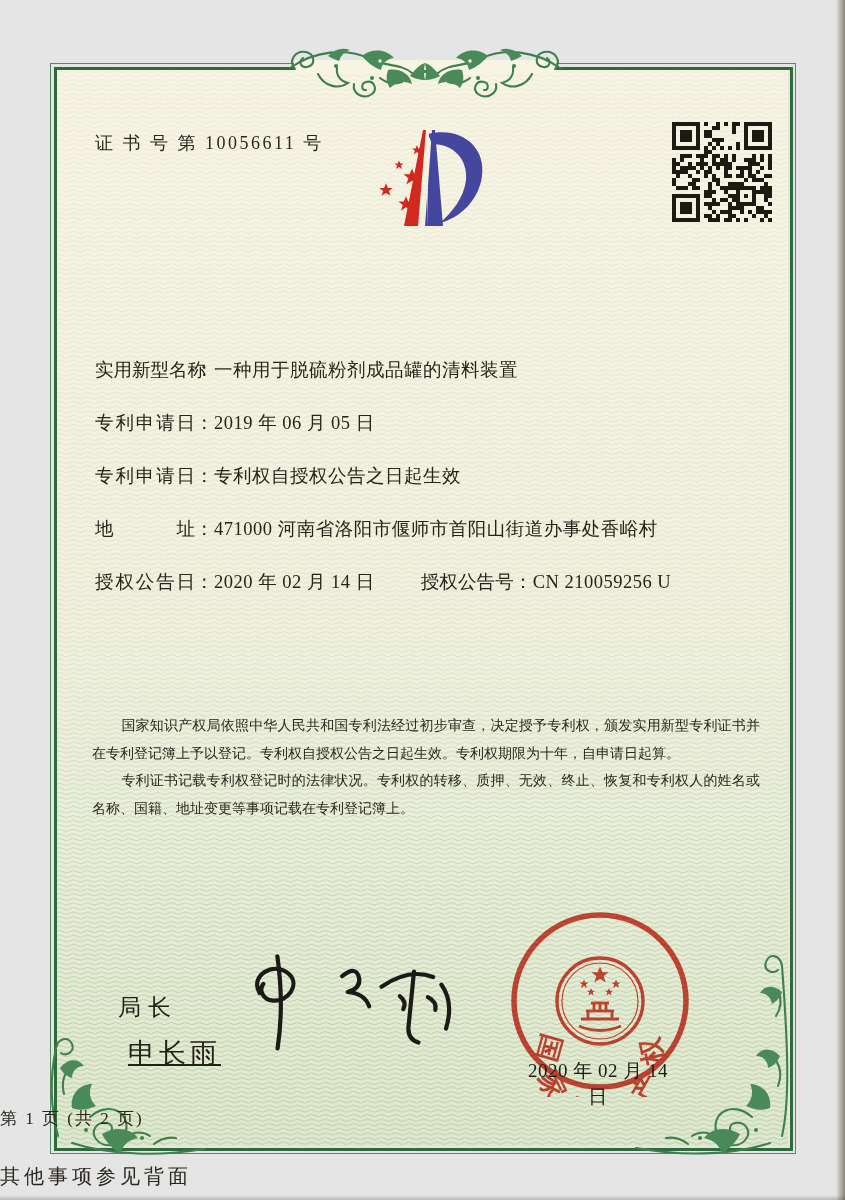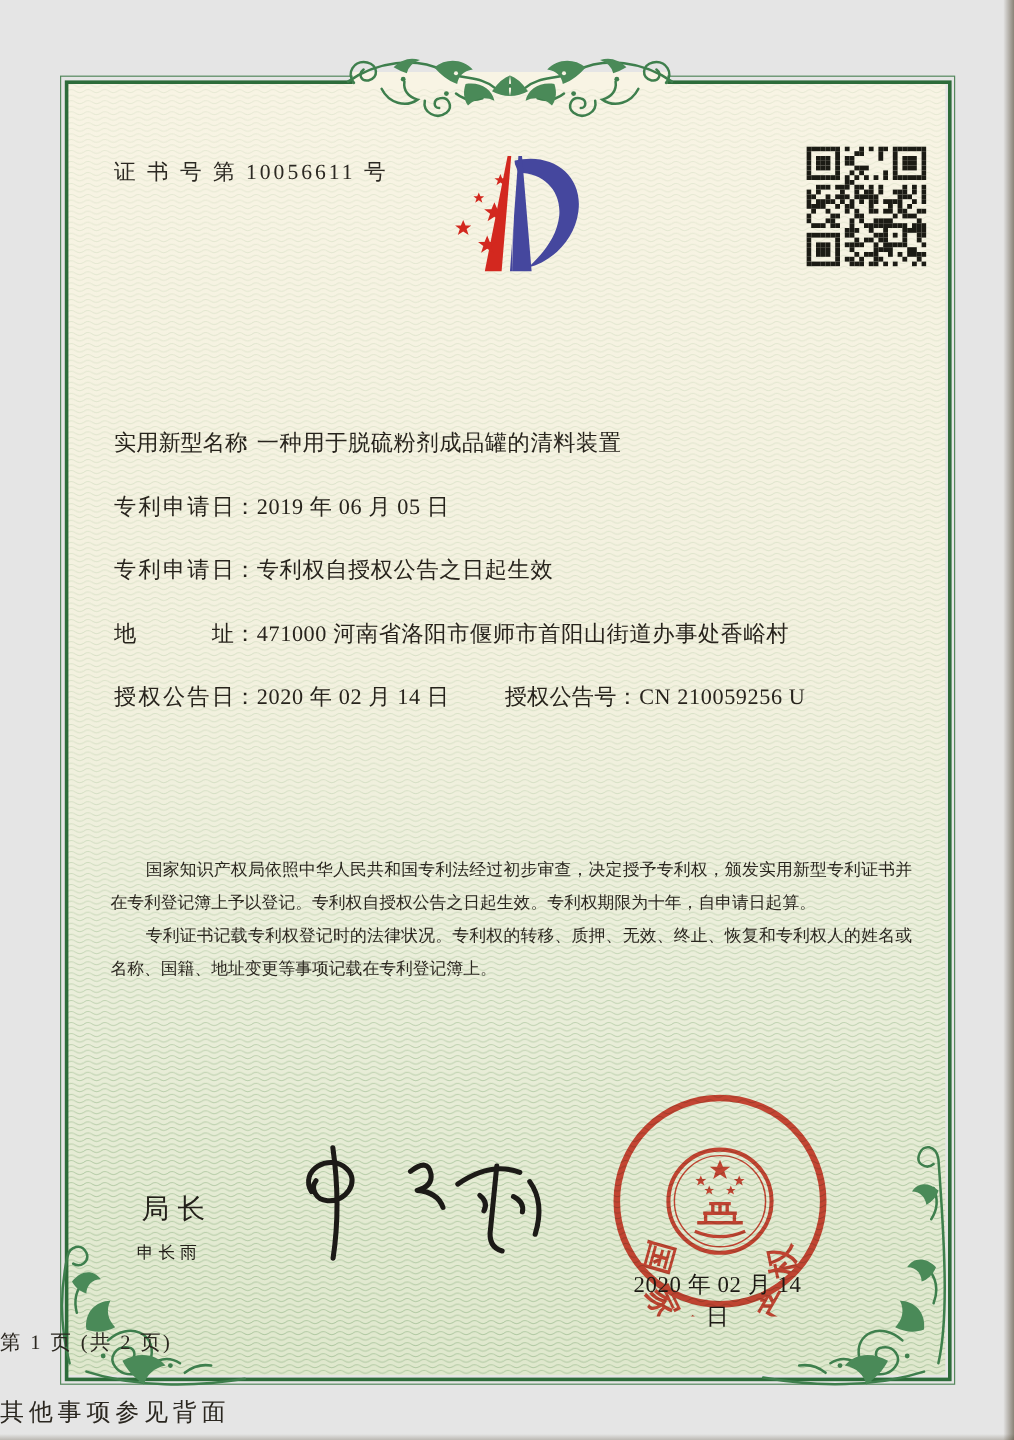--- a/index.html
+++ b/index.html
@@ -32,21 +32,21 @@
   .fcolon{display:inline-block;width:19px;}
   .fvalue{letter-spacing:0.5px;}
   .fgroup2{margin-left:46px;}
   .fgroup2 .flabel{width:93px;}
   
   .paras{position:absolute;left:92px;top:712px;width:668px;font-size:14px;
     line-height:27.6px;text-align:justify;color:#2a261f;}
   .paras p{margin:0;text-indent:2.1em;}
   
   .signoff-title{position:absolute;left:118px;top:992px;font-size:23px;letter-spacing:7px;color:#23201a;}
-  .signoff-name{position:absolute;left:114px;top:1035px;font-size:14px;letter-spacing:4px;color:#23201a;}
+  .signoff-name{position:absolute;left:128px;top:1035px;font-size:27px;letter-spacing:4px;color:#23201a;text-decoration:underline;}
   .signature{position:absolute;left:230px;top:942px;width:235px;height:120px;}
   .seal{position:absolute;left:507px;top:911px;width:186px;height:186px;mix-blend-mode:multiply;opacity:.92;}
   .seal-date{position:absolute;left:516px;top:1058px;width:164px;text-align:center;
     font-size:19px;color:#1d1a15;letter-spacing:0.5px;}
   
   .page-no{position:absolute;left:0;right:0;top:1107px;text-align:left;
     font-size:17px;letter-spacing:2px;color:#2a261f;}
   .back-note{position:absolute;left:0;right:0;top:1163px;text-align:left;
     font-size:20px;letter-spacing:4px;color:#2a261f;}
   

